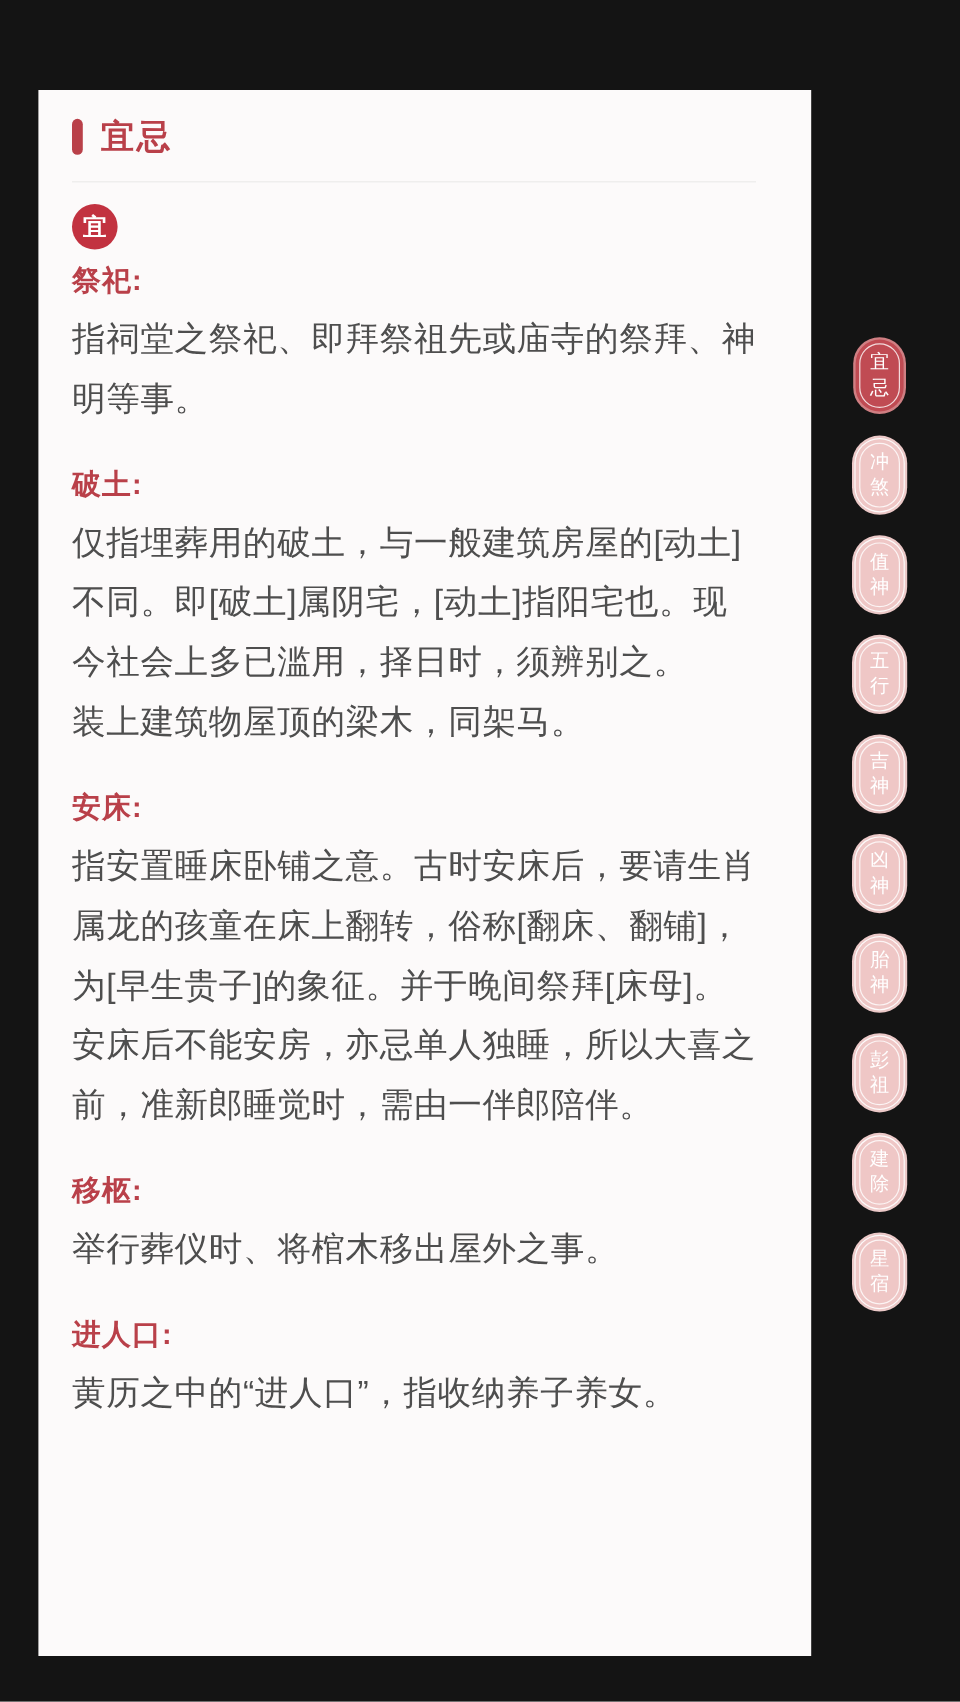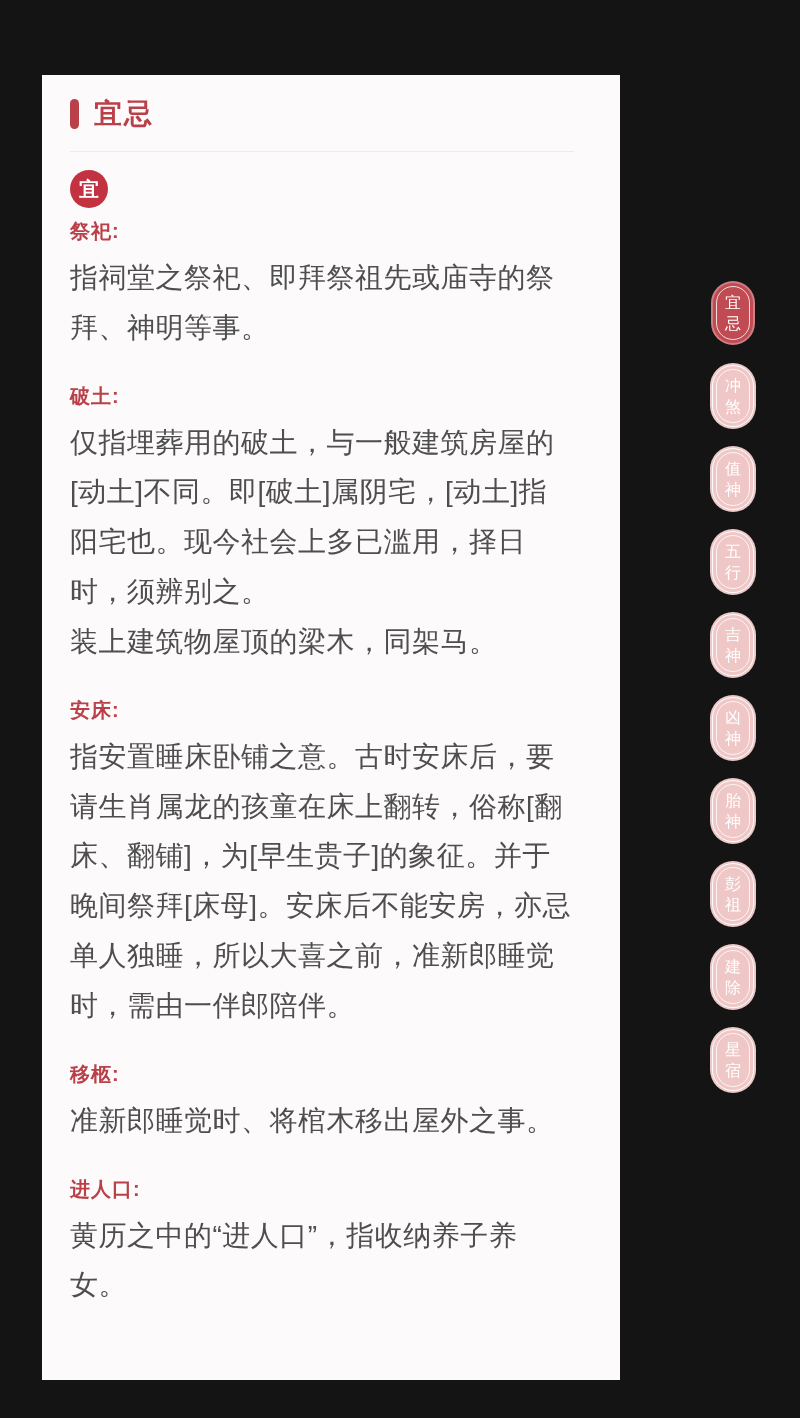--- a/index.html
+++ b/index.html
@@ -17,22 +17,22 @@
   *{box-sizing:border-box;}
   html,body{margin:0;padding:0;}
   body{
     width:800px;height:1418px;
     background:var(--frame);
     position:relative;
     font-family:"Liberation Sans","DejaVu Sans",sans-serif;
     overflow:hidden;
   }
   .card{
-    position:absolute;left:42px;top:75px;
-    width:578px;height:1305px;
+    position:absolute;left:32px;top:75px;
+    width:644px;height:1305px;
     background:var(--card-bg);
     padding:18px 46px 0 28px;
   }
   .header{
     display:flex;align-items:center;gap:15px;
     margin-top:2px;
   }
   .accent-bar{
     width:9px;height:30px;border-radius:5px;
     background:var(--accent);
@@ -48,21 +48,21 @@
   }
   .badge{
     margin-top:18px;
     width:38px;height:38px;border-radius:50%;
     background:var(--badge);
     color:#fff;font-size:20px;font-weight:bold;
     display:flex;align-items:center;justify-content:center;
   }
   #sections section h3{
     margin:30px 0 8px 0;
-    font-size:20px;
+    font-size:24px;
     font-weight:bold;
     color:var(--accent);
     letter-spacing:1px;
   }
   #sections section:first-child h3{margin-top:10px;}
   #sections section p{
     margin:0;
     font-size:28px;
     line-height:1.78;
     color:var(--body-text);
@@ -121,21 +121,21 @@
     <p>装上建筑物屋顶的梁木，同架马。</p>
   </section>
 
   <section>
     <h3>安床:</h3>
     <p>指安置睡床卧铺之意。古时安床后，要请生肖属龙的孩童在床上翻转，俗称[翻床、翻铺]，为[早生贵子]的象征。并于晚间祭拜[床母]。安床后不能安房，亦忌单人独睡，所以大喜之前，准新郎睡觉时，需由一伴郎陪伴。</p>
   </section>
 
   <section>
     <h3>移柩:</h3>
-    <p>准新郎睡觉时、将棺木移出屋外之事。</p>
+    <p>举行葬仪时、将棺木移出屋外之事。</p>
   </section>
 
   <section>
     <h3>进人口:</h3>
     <p>黄历之中的“进人口”，指收纳养子养女。</p>
   </section>
 
 </div>
 </div>
 

